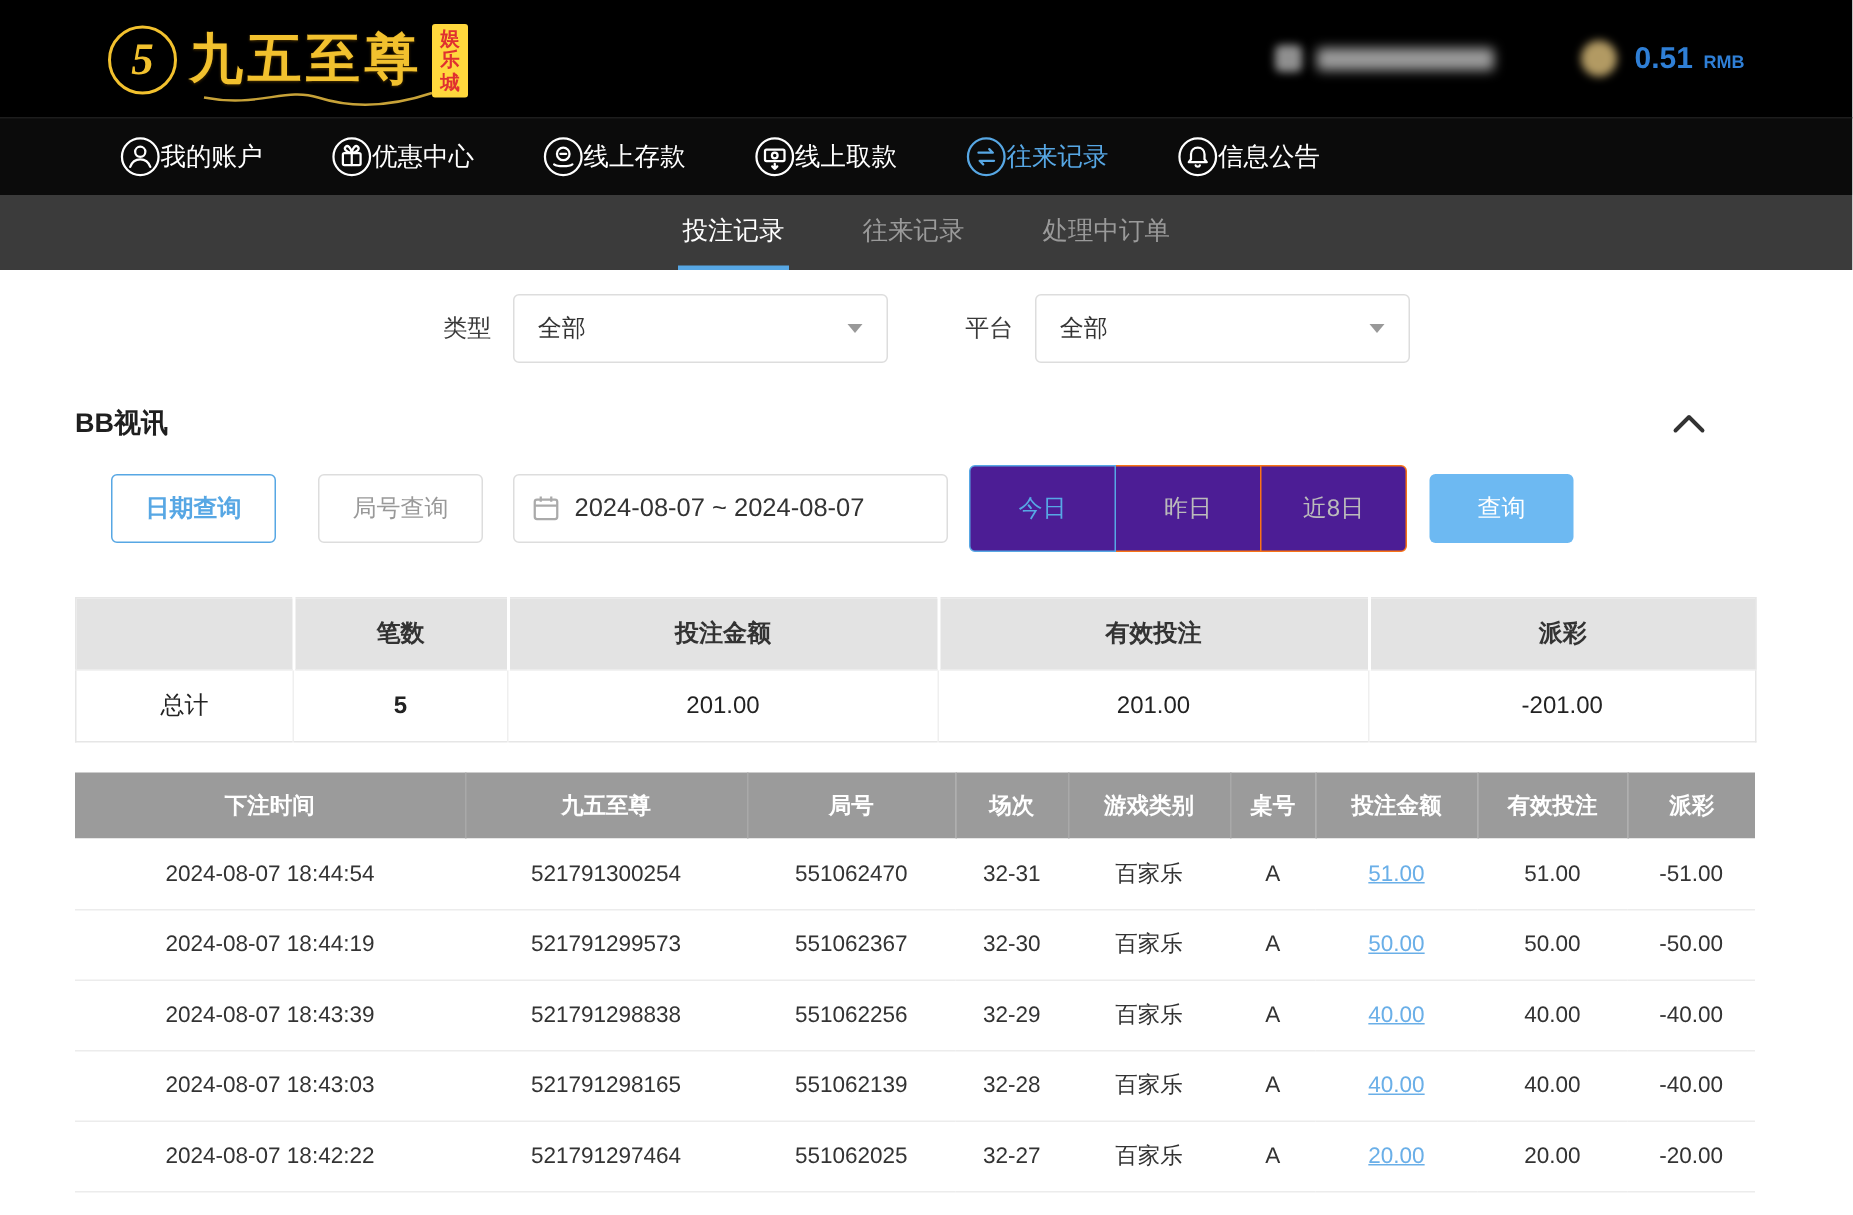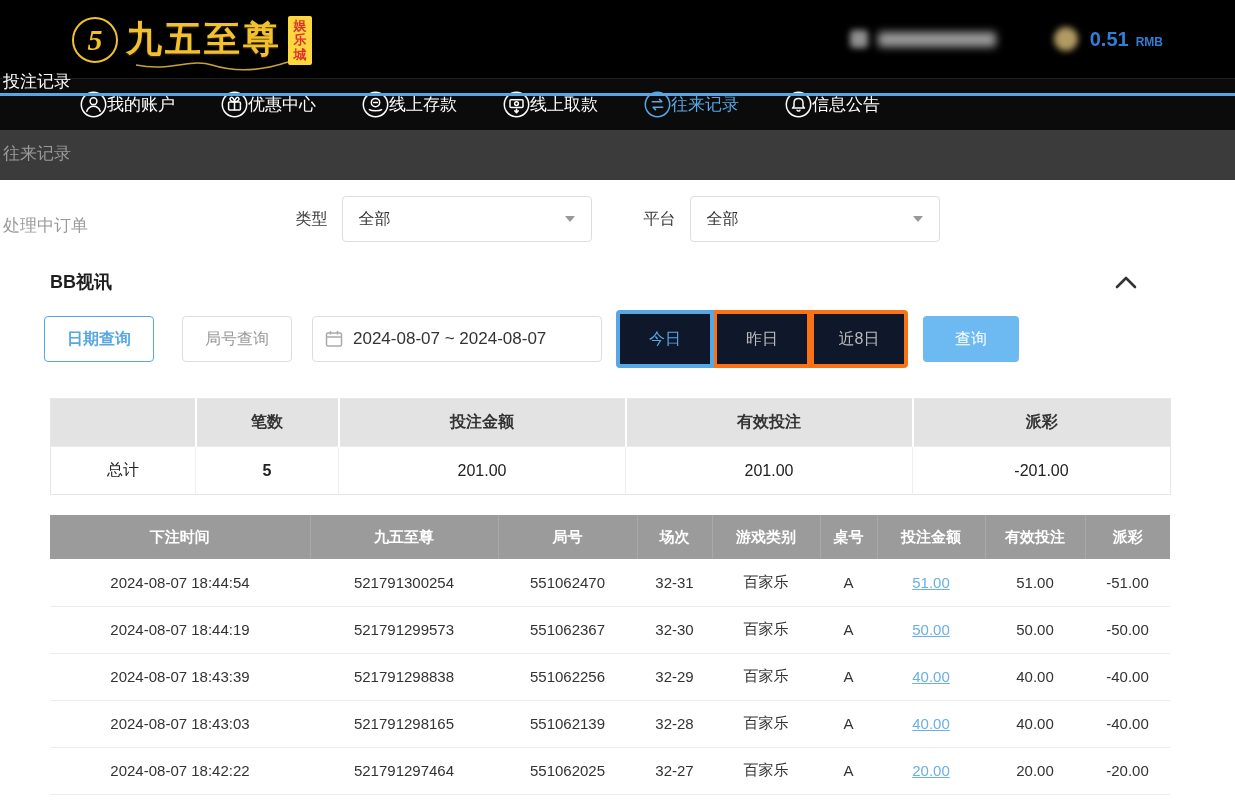--- a/index.html
+++ b/index.html
@@ -34,49 +34,49 @@
 
   
   .nav{height:52px;background:#0b0b0b;display:flex;align-items:center;gap:46px;padding-left:80px;
     border-top:1px solid #1d1d1d;}
   .nav-item{display:flex;align-items:center;color:#fff;font-size:17px;cursor:pointer;white-space:nowrap;}
   .nav-item.active{color:var(--accent);}
   .nav-icon{display:flex;}
   .nav-icon svg{display:block;}
 
   
-  .subnav{height:50px;background:#3b3b3b;display:flex;justify-content:center;gap:46px;flex-direction:column;}
+  .subnav{height:50px;background:#3b3b3b;display:flex;justify-content:center;gap:46px;}
   .subnav-tab{display:flex;align-items:center;color:#9a9a9a;font-size:17px;border-bottom:3px solid transparent;
     padding:0 3px;cursor:pointer;}
   .subnav-tab.active{color:#fff;border-bottom-color:var(--accent);}
 
   
   .filter-row{display:flex;justify-content:center;align-items:center;padding:16px 0 18px;}
   .filter-label{font-size:16px;color:#3a3a3a;margin-right:14px;}
   .select{width:250px;height:46px;border:1px solid #ddd;border-radius:4px;display:flex;align-items:center;
     justify-content:space-between;padding:0 16px;font-size:16px;color:#333;background:#fff;cursor:pointer;}
   .caret{width:0;height:0;border-left:5px solid transparent;border-right:5px solid transparent;
     border-top:6px solid #999;}
   .filter-gap{width:52px;}
 
   
   .section-head{display:flex;justify-content:space-between;align-items:center;padding:10px 98px 16px 50px;}
   .section-title{font-size:18px;font-weight:bold;color:#1f1f1f;}
   .collapse-btn{cursor:pointer;display:flex;}
 
   
-  .query-row{display:flex;align-items:center;padding-left:44px;margin-bottom:30px;}
+  .query-row{display:flex;align-items:center;padding-left:74px;margin-bottom:30px;}
   .btn{height:46px;border-radius:4px;background:#fff;font-size:16px;display:flex;align-items:center;
     justify-content:center;cursor:pointer;font-family:inherit;}
   .btn-outline-blue{border:1px solid var(--accent);color:var(--accent);font-weight:bold;padding:0 22px;}
   .btn-outline-gray{border:1px solid #ddd;color:#999;padding:0 22px;margin-left:28px;}
   .date-box{height:46px;width:290px;border:1px solid #ddd;border-radius:4px;display:flex;align-items:center;
     padding:0 12px;margin-left:20px;font-size:17px;color:#333;gap:10px;cursor:pointer;}
   .seg{display:flex;margin-left:14px;}
-  .seg-btn{height:58px;width:98px;border:4px solid #f97316;background:#0f172a;color:#bbb;font-size:16px;
+  .seg-btn{height:58px;width:98px;border:1px solid #f97316;background:#4c1d95;color:#bbb;font-size:16px;
     display:flex;align-items:center;justify-content:center;cursor:pointer;margin-left:-1px;}
   .seg-btn:first-child{border-radius:4px 0 0 4px;margin-left:0;}
   .seg-btn:last-child{border-radius:0 4px 4px 0;}
   .seg-btn.active{border-color:var(--accent);color:var(--accent);position:relative;z-index:1;}
   .btn-primary{width:96px;background:var(--btn-blue);color:#fff;border:none;margin-left:15px;}
 
   
   .summary-table{margin:0 0 20px 50px;width:1120px;border-collapse:collapse;table-layout:fixed;
     font-size:16px;border:1px solid #e6e6e6;}
   .summary-table th{background:#e3e3e3;height:48px;font-weight:bold;color:#333;border-right:2px solid #fff;}

